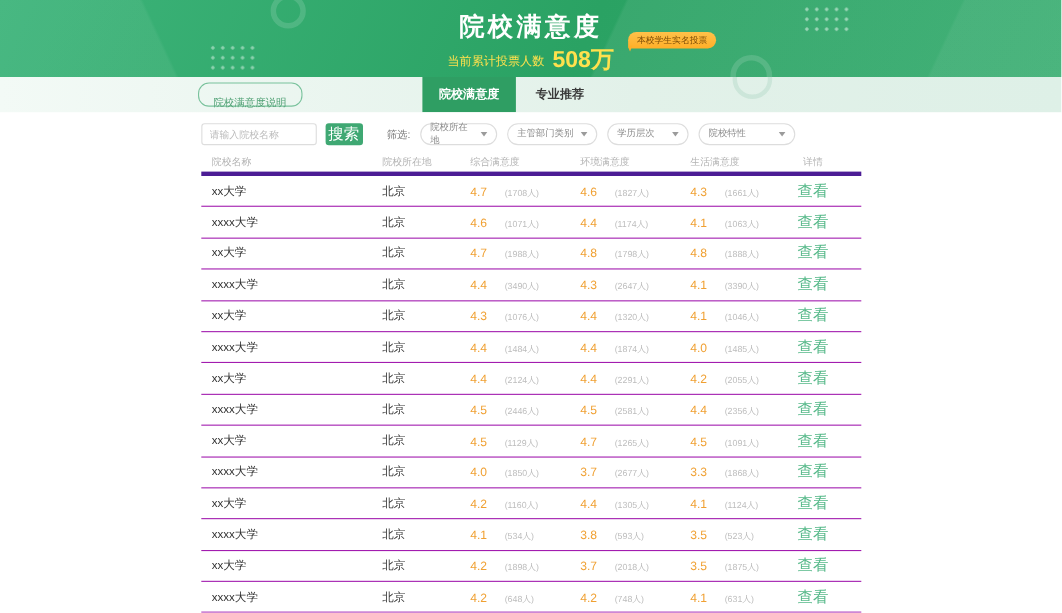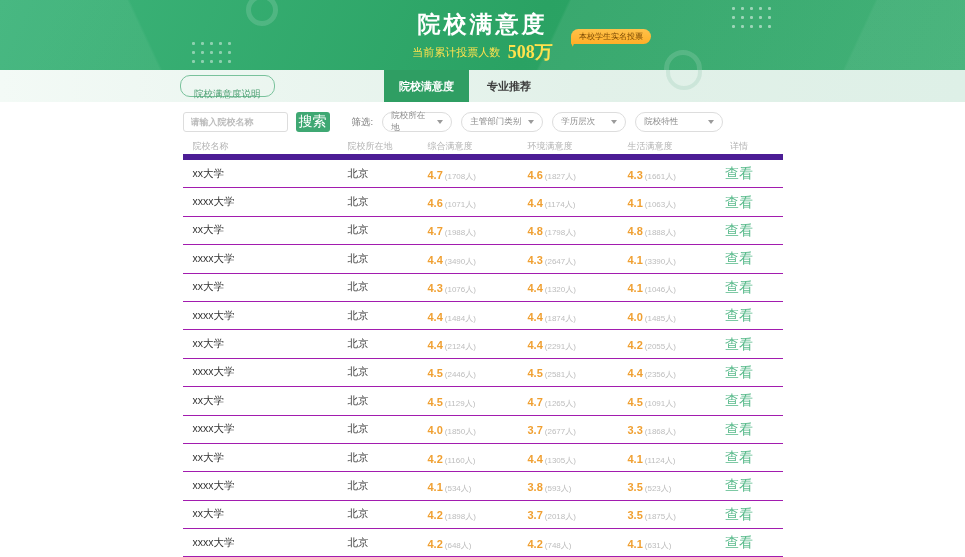--- a/index.html
+++ b/index.html
@@ -25,64 +25,64 @@
 
   .banner-title { position:absolute; left:0; right:0; top:9px; text-align:center;
     color:#fff; font-size:23px; font-weight:bold; letter-spacing:3px; }
   .badge { position:absolute; left:531px; top:29px; height:15px; line-height:15px;
     padding:0 8px; background:linear-gradient(180deg,#ffc14a,#ffaf28);
     border-radius:8px 8px 8px 2px; font-size:8px; color:#7c4a05; white-space:nowrap;margin-left:40px; }
   .badge::after { content:''; position:absolute; left:-3px; bottom:-2px;
     border:3px solid transparent; border-right-color:#ffaf28; transform:rotate(20deg); }
   .banner-sub { position:absolute; left:0; right:0; top:40px; text-align:center; color:#ffe14d; }
   .banner-sub .lbl { font-size:11px; vertical-align:2px; }
-  .banner-sub .num { font-size:18px; font-weight:bold; margin-left:3px;font-family:Liberation Serif, serif; }
+  .banner-sub .num { font-size:21px; font-weight:bold; margin-left:3px; }
 
   
   .tabbar { position:relative; height:32px; overflow:hidden;
     background:linear-gradient(90deg,#f3faf6 0%,#e2f1e9 60%,#def0e7 100%);
     display:flex; align-items:center; }
   .tab-ring { position:absolute; left:666px; top:-16px; width:36px; height:36px;
     border-radius:50%; border:4px solid rgba(110,185,150,0.18); }
   .info-pill { margin-left:180px; height:18px; line-height:16px; padding:10px 13px;
     border:1px solid #79c29c; border-radius:10px; background:transparent;
     color:#4d9f72; font-size:9.5px; cursor:pointer; }
   .tabs { position:absolute; left:384px; top:0; height:32px; display:flex; }
   .tab { height:32px; line-height:32px; text-align:center; font-size:11px;
     font-weight:bold; color:#3a3a3a; padding:0 18px; cursor:pointer; }
   .tab.active { background:#2f9e63; color:#fff; padding:0 15px; }
 
   
   .container { width:600px; margin:0 auto; }
   .filters { display:flex; align-items:center; margin-top:9px; height:22px; }
   .search-input { width:105px; height:20px; border:1px solid #ddd; border-radius:3px;
-    font-size:9px; padding:0 7px; color:#555; outline:none;font-weight:bold; }
+    font-size:9px; padding:0 7px; color:#555; outline:none; }
   .search-input::placeholder { color:#bcbcbc; }
   .search-btn { width:34px; height:20px; margin-left:8px; background:#3fa873;
     border:none; border-radius:3px; color:#fff; font-size:14px; cursor:pointer; }
   .filter-lbl { margin-left:22px; font-size:9.5px; color:#777; }
   .dropdown { display:flex; align-items:center; justify-content:space-between;
     height:20px; border:1px solid #ddd; border-radius:10px; padding:0 8px;
     margin-left:9px; font-size:8.5px; color:#8a8a8a; cursor:pointer; background:#fff; }
   .dd-1{ width:70px; } .dd-2{ width:82px; } .dd-3{ width:74px; } .dd-4{ width:88px; }
   .chev { width:0; height:0; border-left:3.5px solid transparent;
     border-right:3.5px solid transparent; border-top:4px solid #9b9b9b; margin-left:4px; }
 
   
   .thead { display:flex; align-items:center; height:21px; margin-top:6px;
-    font-size:9px; color:#b3b3b3; border-bottom:6px solid #4c1d95; }
+    font-size:9px; color:#b3b3b3; border-bottom:4px solid #4c1d95; }
   .trow { display:flex; align-items:center; height:28.4px;
     border-bottom:1px solid #a21caf; }
   .col-name  { width:155px; padding-left:10px; }
   .col-city  { width:80px;  padding-left:10px; }
   .col-r     { width:100px; padding-left:10px; white-space:nowrap; }
   .col-detail{ flex:1; text-align:center; padding-right:22px; }
   .trow .col-name, .trow .col-city { font-size:10.5px; color:#333; }
-  .score { font-size:11px; font-weight:bold; color:#f0a032; }
-  .count { font-size:8px; color:#bdbdbd; margin-left:2px; }
+  .score { font-size:11px; font-weight:normal; color:#f0a032; }
+  .count { font-size:8px; color:#bdbdbd; margin-left:16px; }
   .view  { font-size:14px; color:#57b98a; cursor:pointer; text-decoration:none; }
 </style>
 </head>
 <body>
 
 <div class="banner">
   <span class="dots dots-left"></span>
   <span class="dots dots-right"></span>
   <span class="ring ring-top"></span>
   <span class="ring ring-bottom"></span>

